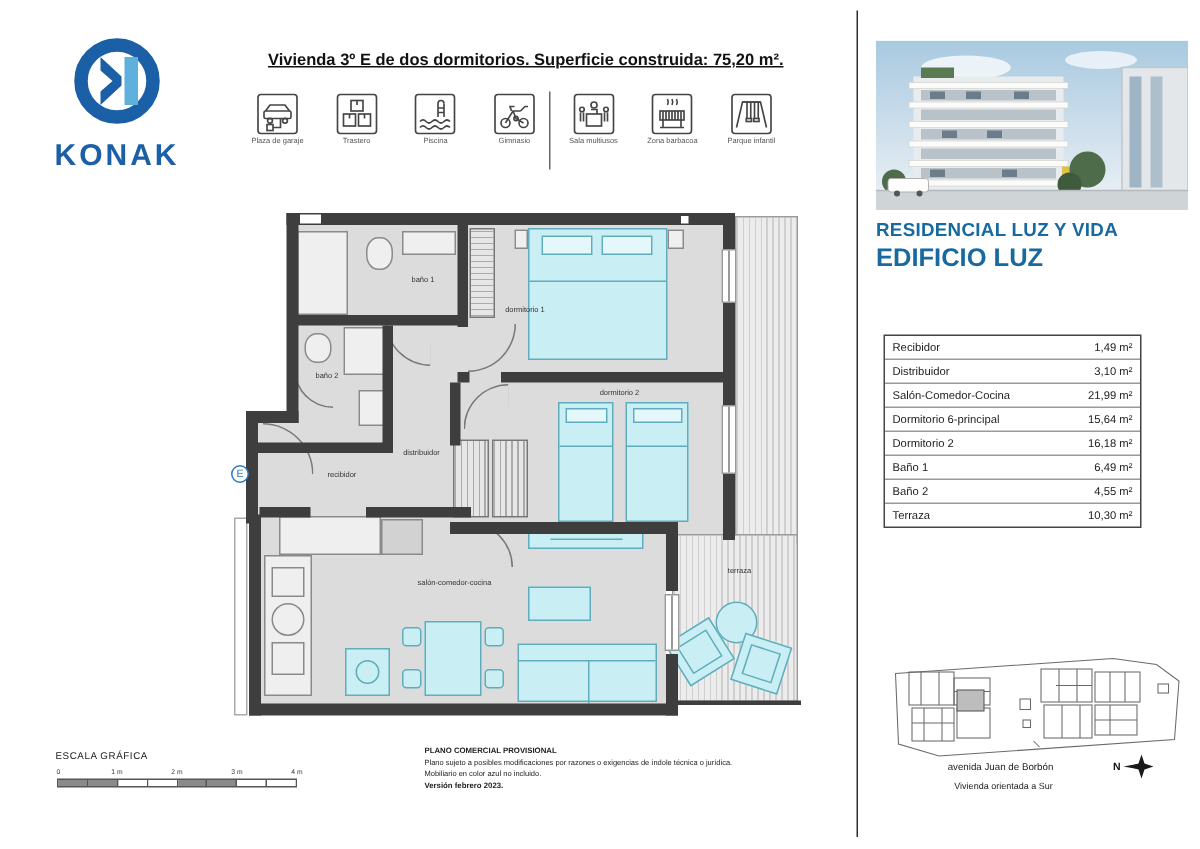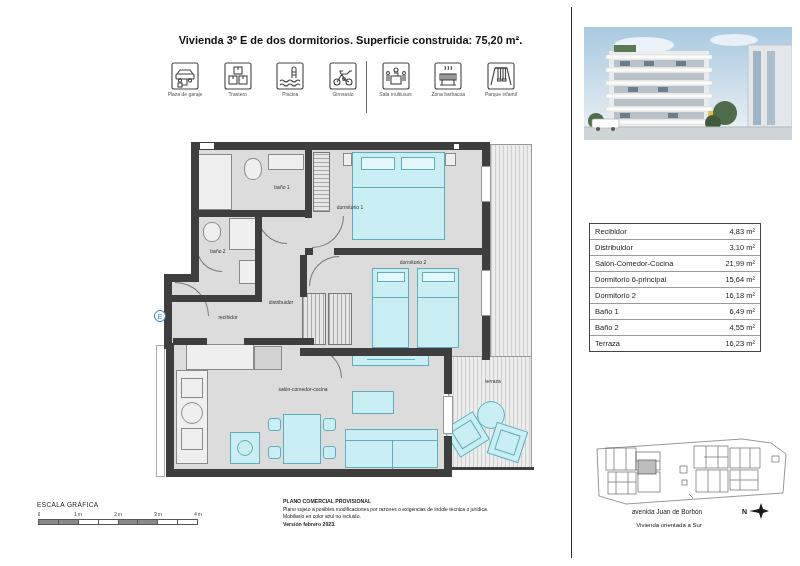--- a/index.html
+++ b/index.html
@@ -3,21 +3,21 @@
 <meta charset="utf-8">
 <style>
   html,body{margin:0;padding:0;background:#fff;}
   .page{position:relative;width:800px;height:566px;background:#fff;overflow:hidden;
         font-family:"Liberation Sans",sans-serif;color:#222;}
 
   
   .logo{position:absolute;left:28px;top:24px;width:100px;text-align:center;}
   .logo-name{font-size:20px;font-weight:bold;color:#1b5fa6;letter-spacing:2px;margin-top:2px;}
   .main-title{position:absolute;left:128px;top:34px;width:445px;text-align:center;
-              font-size:11px;font-weight:bold;color:#111;}
+              font-size:11px;font-weight:bold;color:#111;text-decoration:underline;}
 
   
   .amenities{position:absolute;left:162px;top:62px;width:362px;display:flex;justify-content:space-between;}
   .amenity{width:46px;text-align:center;}
   .amenity svg{width:28px;height:28px;display:block;margin:0 auto;}
   .amenity-label{font-size:5px;color:#555;margin-top:1px;white-space:nowrap;}
   .amenity-divider{position:absolute;left:366px;top:61px;width:1px;height:52px;background:#666;}
   .divider-v{position:absolute;left:571px;top:7px;width:1px;height:551px;background:#2e2e2e;}
 
   
@@ -76,20 +76,28 @@
             border-radius:50%;color:#2b79c2;font-size:7px;line-height:11px;text-align:center;
             background:#fff;z-index:20;}
   .notch{position:absolute;background:#fff;z-index:11;}
   .strip{position:absolute;background:#fff;border:1px solid #aaa;z-index:5;}
 </style>
 </head>
 <body>
 
 <div class="page">
 
+  <div class="logo">
+    <svg width="64" height="62" viewBox="0 0 64 62">
+      <circle cx="32" cy="30" r="24" fill="none" stroke="#1b5fa6" stroke-width="9"></circle>
+      <rect x="37" y="14" width="9" height="32" fill="#5fb0dd"></rect>
+      <polygon points="21,14 35,27 35,33 21,46 21,37 29,30 21,23" fill="#1b5fa6"></polygon>
+    </svg>
+    <div class="logo-name">KONAK</div>
+  </div>
 
   <div class="main-title">Vivienda 3º E de dos dormitorios. Superficie construida: 75,20 m².</div>
 
   <div class="amenities">
     <div class="amenity">
       <svg viewBox="0 0 28 28" fill="none" stroke="#444" stroke-width="1.1">
         <rect x="1" y="1" width="26" height="26" rx="2"></rect>
         <path d="M6,12 L9,8 H19 L22,12"></path>
           <rect x="5" y="12" width="18" height="5" rx="1"></rect>
         <circle cx="9" cy="18.5" r="1.6"></circle>
@@ -215,25 +223,29 @@
       <circle cx="129" cy="96" r="8" fill="#3f5a3d"></circle>
       <circle cx="12" cy="94" r="8" fill="#4e6b4a"></circle>
       <rect x="0" y="100" width="208" height="13" fill="#cfd4d6"></rect>
       <path d="M0,100 H208" stroke="#b3b9bc"></path>
       <rect x="8" y="92" width="27" height="9" rx="2" fill="#fdfdfd" stroke="#aaa" stroke-width="0.6"></rect>
       <circle cx="14" cy="102" r="2" fill="#555"></circle>
         <circle cx="29" cy="102" r="2" fill="#555"></circle>
     </svg>
   </div>
 
+  <div class="project">
+    <div class="project-line1">RESIDENCIAL LUZ Y VIDA</div>
+    <div class="project-line2">EDIFICIO LUZ</div>
+  </div>
 
   <div class="areas-table">
     <div class="areas-row">
       <span class="areas-room">Recibidor</span>
-      <span class="areas-val">4,83 m²</span>
+      <span class="areas-val">1,49 m²</span>
     </div>
     <div class="areas-row">
       <span class="areas-room">Distribuidor</span>
       <span class="areas-val">3,10 m²</span>
     </div>
     <div class="areas-row">
       <span class="areas-room">Salón-Comedor-Cocina</span>
       <span class="areas-val">21,99 m²</span>
     </div>
     <div class="areas-row">
@@ -247,21 +259,21 @@
     <div class="areas-row">
       <span class="areas-room">Baño 1</span>
       <span class="areas-val">6,49 m²</span>
     </div>
     <div class="areas-row">
       <span class="areas-room">Baño 2</span>
       <span class="areas-val">4,55 m²</span>
     </div>
     <div class="areas-row">
       <span class="areas-room">Terraza</span>
-      <span class="areas-val">16,23 m²</span>
+      <span class="areas-val">10,30 m²</span>
     </div>
   </div>
 
   <svg class="siteplan-svg" viewBox="0 0 196 74" fill="none" stroke="#6a6a6a" stroke-width="0.7">
     <polygon points="3,13 148,3 177,7 192,18 189,57 32,68 5,60" fill="#fff"></polygon>
     <rect x="12" y="12" width="30" height="22"></rect>
     <rect x="42" y="16" width="24" height="18"></rect>
     <rect x="14" y="36" width="28" height="22"></rect>
     <rect x="44" y="36" width="22" height="20"></rect>
     <path d="M20,12 V34 M32,12 V34 M22,36 V58 M34,36 V58 M42,25 H66 M14,46 H42"></path>

